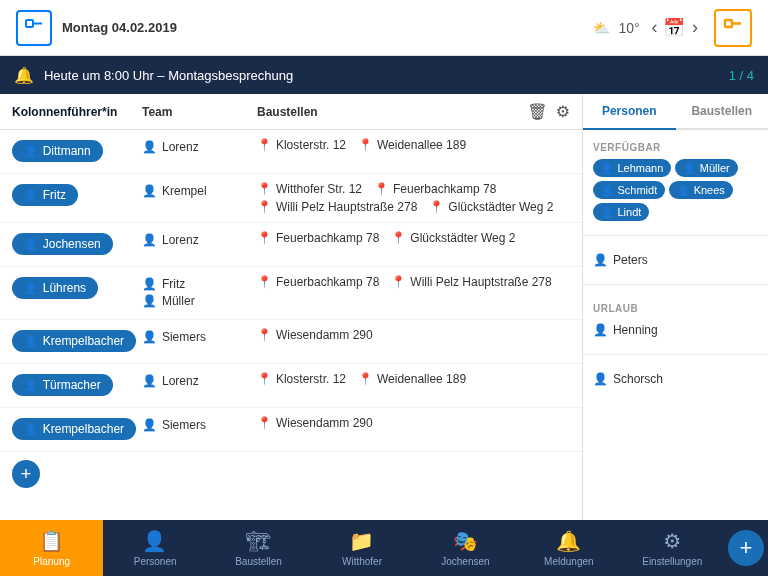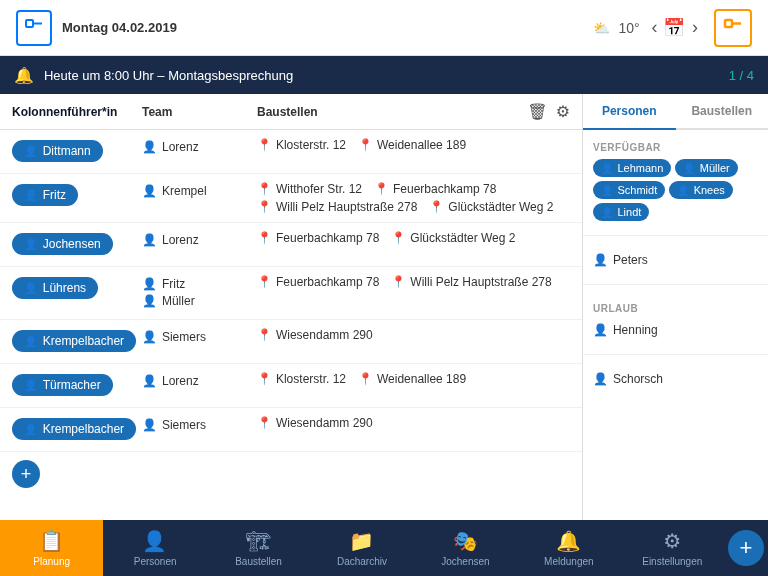--- a/index.html
+++ b/index.html
@@ -446,21 +446,21 @@
   <div class="nav-item">
     <span class="nav-icon">👤</span>
     <span>Personen</span>
   </div>
   <div class="nav-item">
     <span class="nav-icon">🏗</span>
     <span>Baustellen</span>
   </div>
   <div class="nav-item">
     <span class="nav-icon">📁</span>
-    <span>Dacharchiv</span>
+    <span>Witthofer</span>
   </div>
   <div class="nav-item">
     <span class="nav-icon">🎭</span>
     <span>Jochensen</span>
   </div>
   <div class="nav-item">
     <span class="nav-icon">🔔</span>
     <span>Meldungen</span>
   </div>
   <div class="nav-item">

